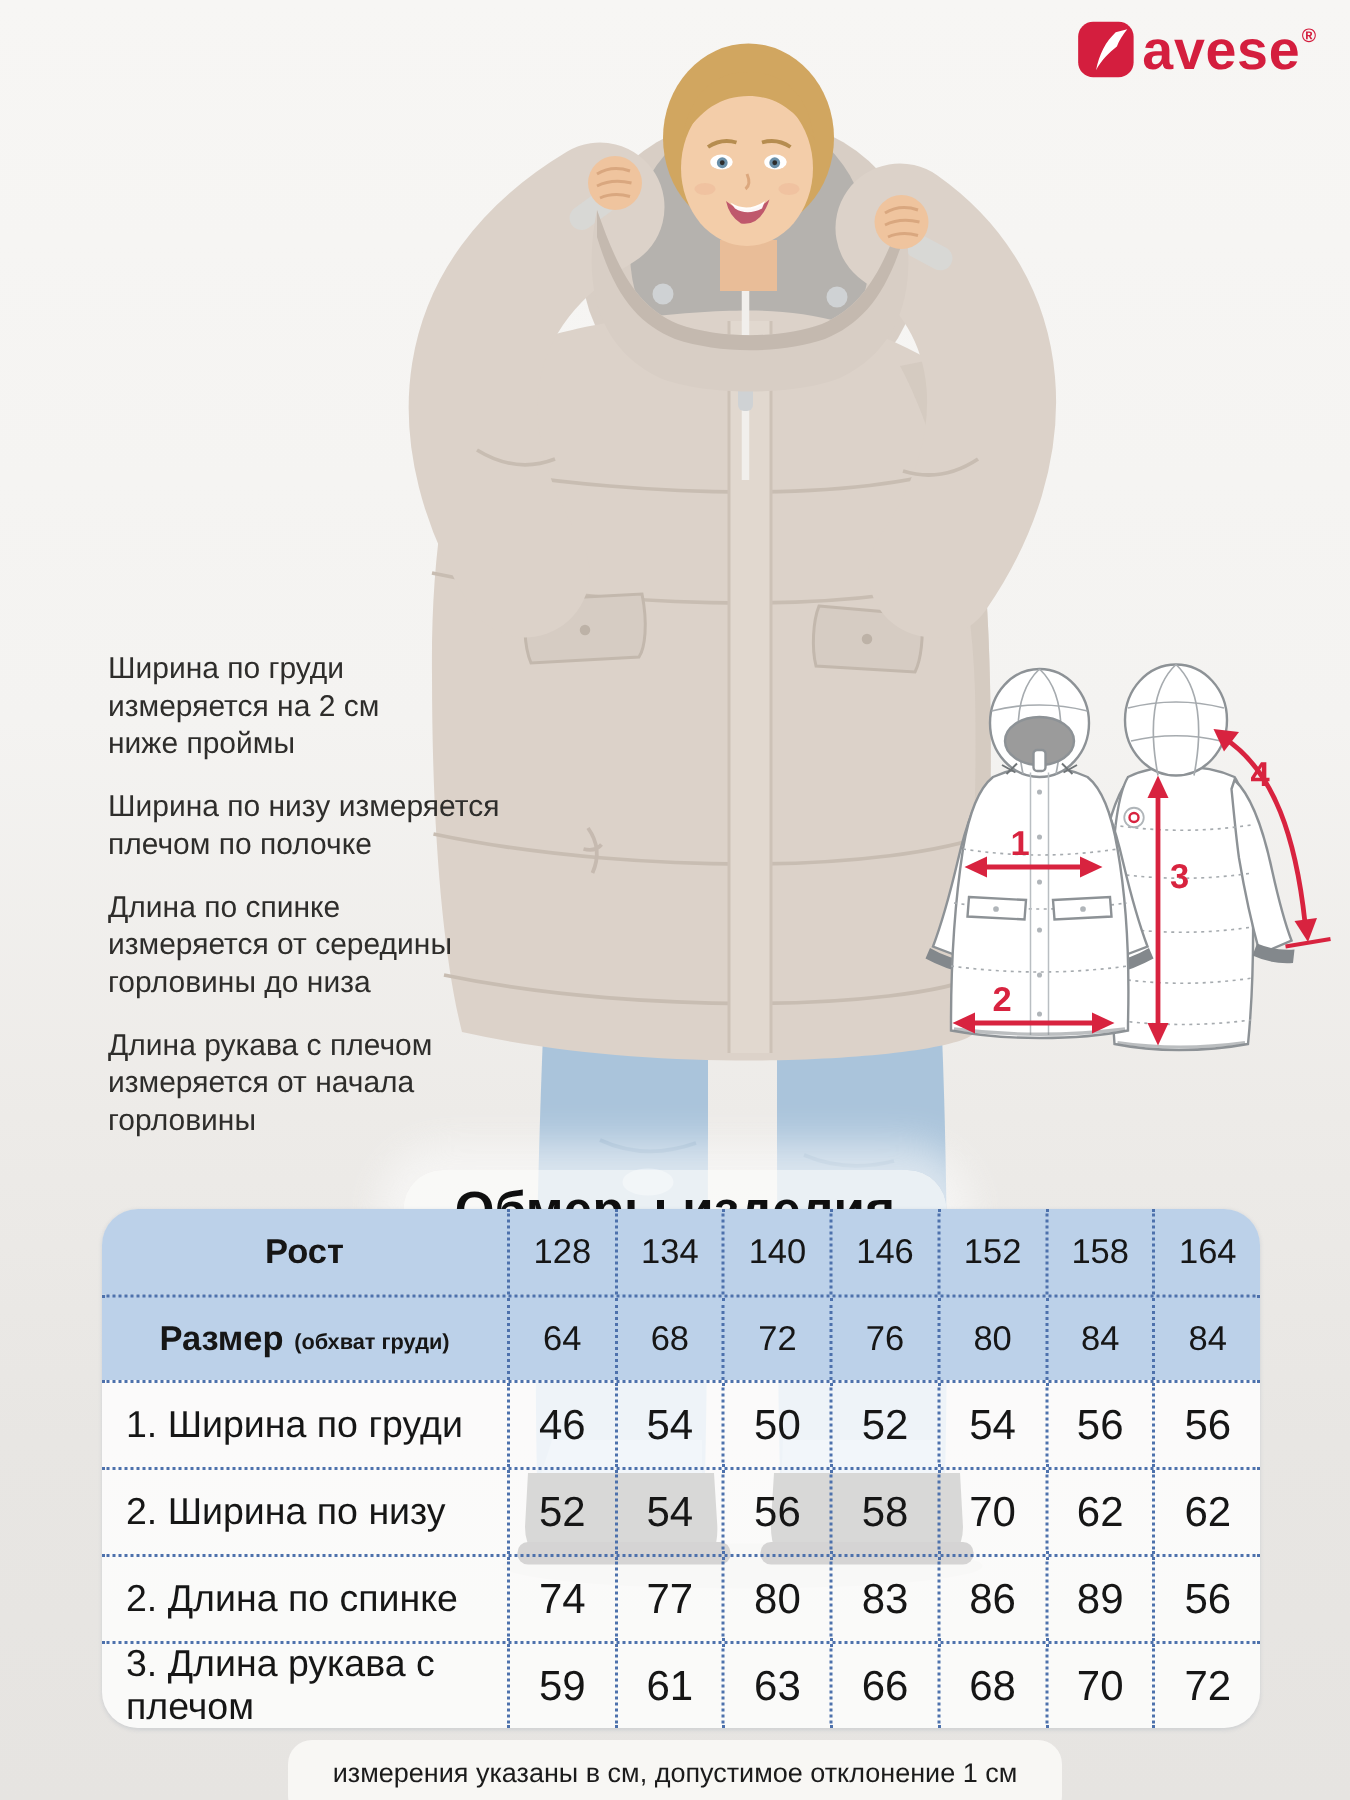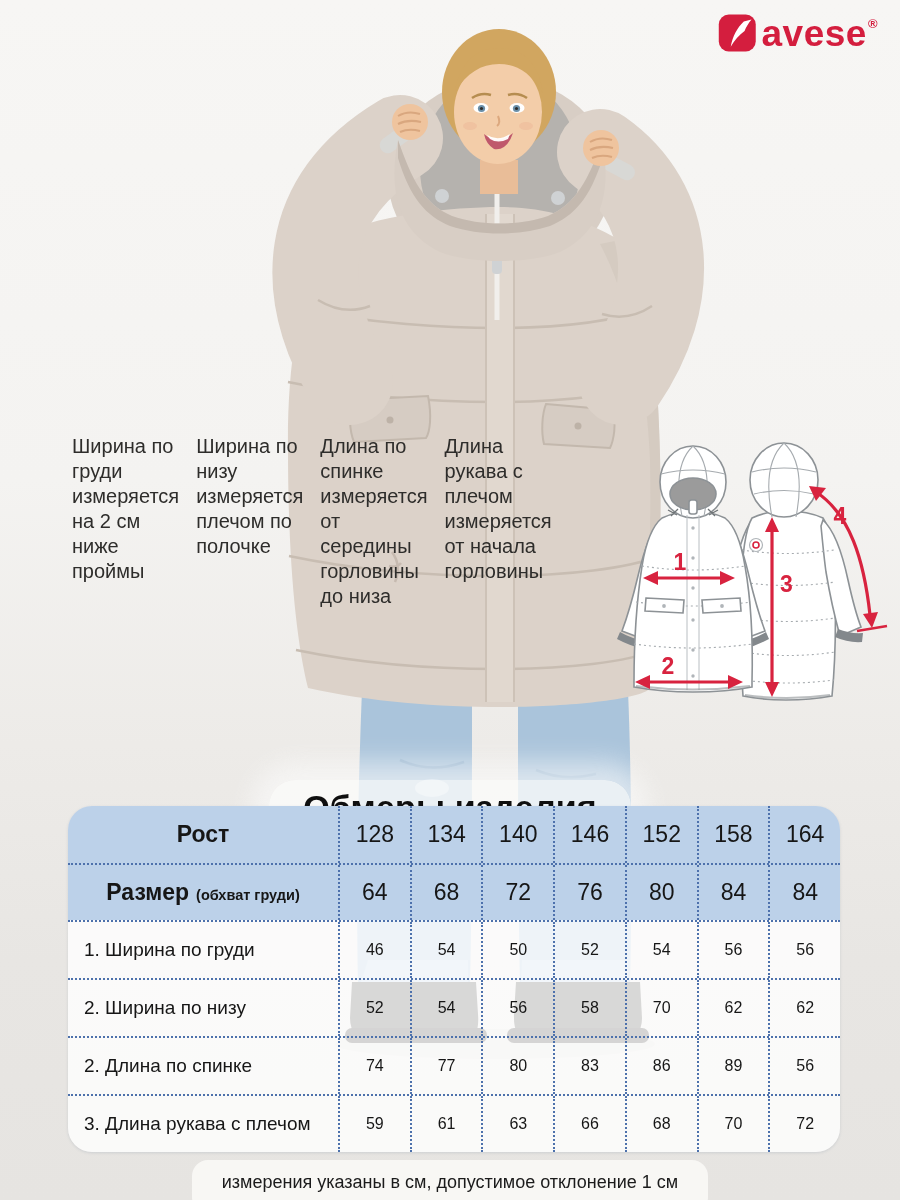--- a/index.html
+++ b/index.html
@@ -8,43 +8,43 @@
     background:linear-gradient(180deg,#f7f6f4 0%,#f4f3f1 40%,#edebe8 62%,#e8e6e3 80%,#e6e4e1 100%);
     font-family:"Liberation Sans",sans-serif;color:#161616;
   }
   
   .photo{position:absolute;left:0;top:0;width:900px;height:1060px;}
   
   .logo{position:absolute;top:8px;left:718px;width:160px;display:flex;flex-direction:row;align-items:center;gap:5px;}
   .logo-word{font-size:37px;font-weight:800;color:#d41e3e;letter-spacing:.5px;line-height:1;}
   .logo-word sup{font-size:13px;font-weight:700;vertical-align:18px;margin-left:1px;}
   
-  .notes{position:absolute;left:72px;top:434px;width:280px;display:flex;flex-direction:row;gap:17px;}
+  .notes{position:absolute;left:72px;top:434px;width:280px;display:flex;flex-direction:column;gap:17px;}
   .note{font-size:20px;line-height:25px;color:#2e2d2b;}
   
   .diagram{position:absolute;left:606px;top:430px;width:288px;height:292px;}
   .dnum{font-weight:700;font-size:23px;fill:#d8233f;font-family:"Liberation Sans",sans-serif;}
   
   .title-wrap{position:absolute;top:780px;left:0;width:900px;display:flex;justify-content:center;}
   .title-pill{background:rgba(252,252,251,.78);border-radius:26px;padding:8px 34px;
     box-shadow:0 0 26px 18px rgba(252,252,251,.6);}
   .title-pill h2{margin:0;font-size:34px;font-weight:700;color:#0f0f0f;letter-spacing:.2px;}
   
   .size-table{position:absolute;left:68px;top:806px;width:772px;border-radius:24px;overflow:hidden;
     box-shadow:0 1px 3px rgba(90,110,140,.18);}
   .t-row{display:flex;height:57px;box-sizing:border-box;}
   .t-row.hdr{background:#bcd1e9;}
   .t-row.bdy{background:rgba(255,255,255,.8);height:58px;}
   .t-row + .t-row{border-top:2px dotted #4d71ac;}
   .t-label{width:270px;box-sizing:border-box;display:flex;align-items:center;}
   .hdr .t-label{justify-content:center;font-weight:700;font-size:23px;}
-  .bdy .t-label{padding-left:16px;font-size:19px;}
+  .bdy .t-label{padding-left:16px;font-size:25px;}
   .t-label .sub{font-weight:700;font-size:14.5px;margin-left:7px;position:relative;top:2px;}
   .t-cell{flex:1;display:flex;align-items:center;justify-content:center;
-    border-left:2px dotted #4d71ac;box-sizing:border-box;font-size:16px;}
+    border-left:2px dotted #4d71ac;box-sizing:border-box;font-size:28px;}
   .hdr .t-cell{font-weight:400;font-size:23px;}
   
   .foot-wrap{position:absolute;top:1160px;left:0;width:900px;display:flex;justify-content:center;}
   .foot-pill{background:rgba(249,248,246,.9);border-radius:16px;padding:12px 30px 20px;
     font-size:18px;color:#1b1b1b;}
 </style>
 </head>
 <body>
 
 <div class="page">

